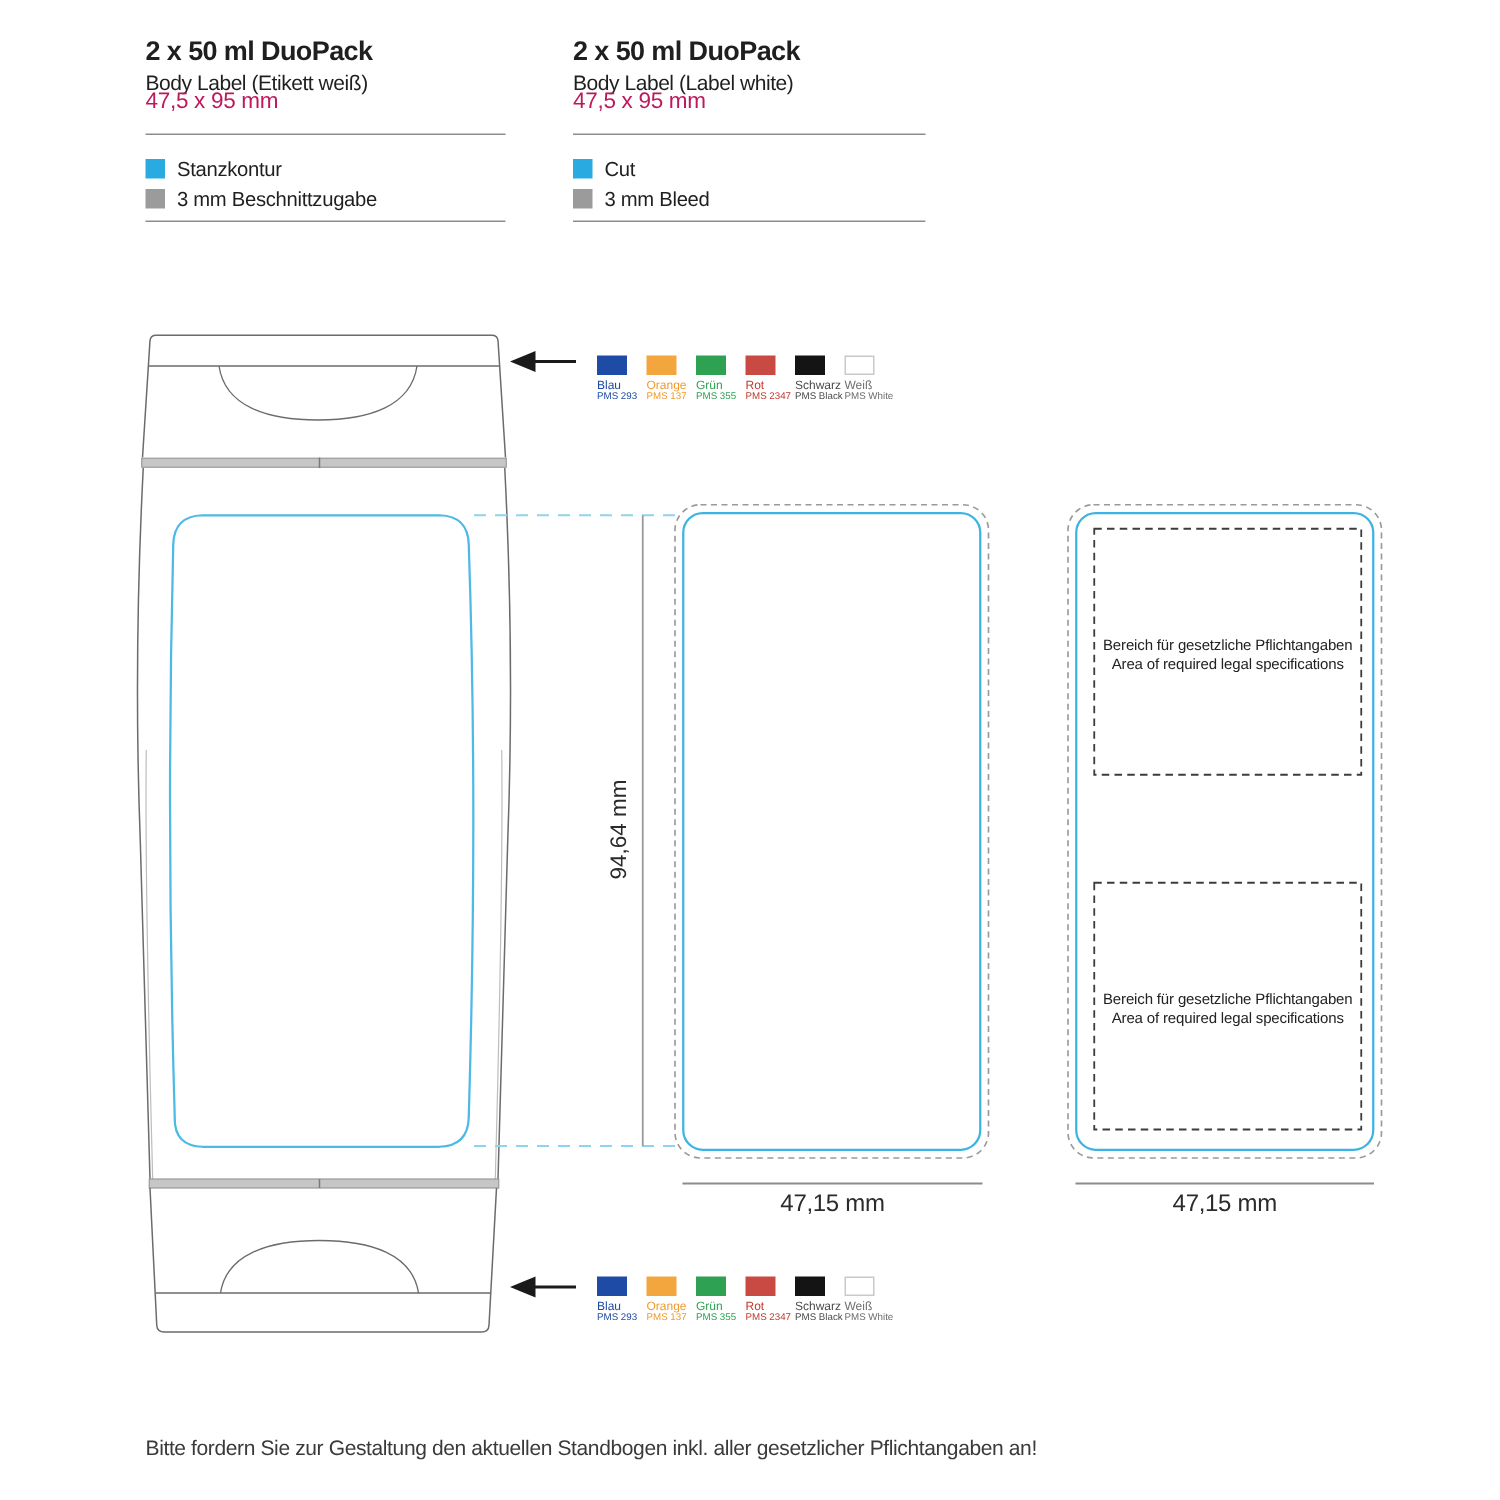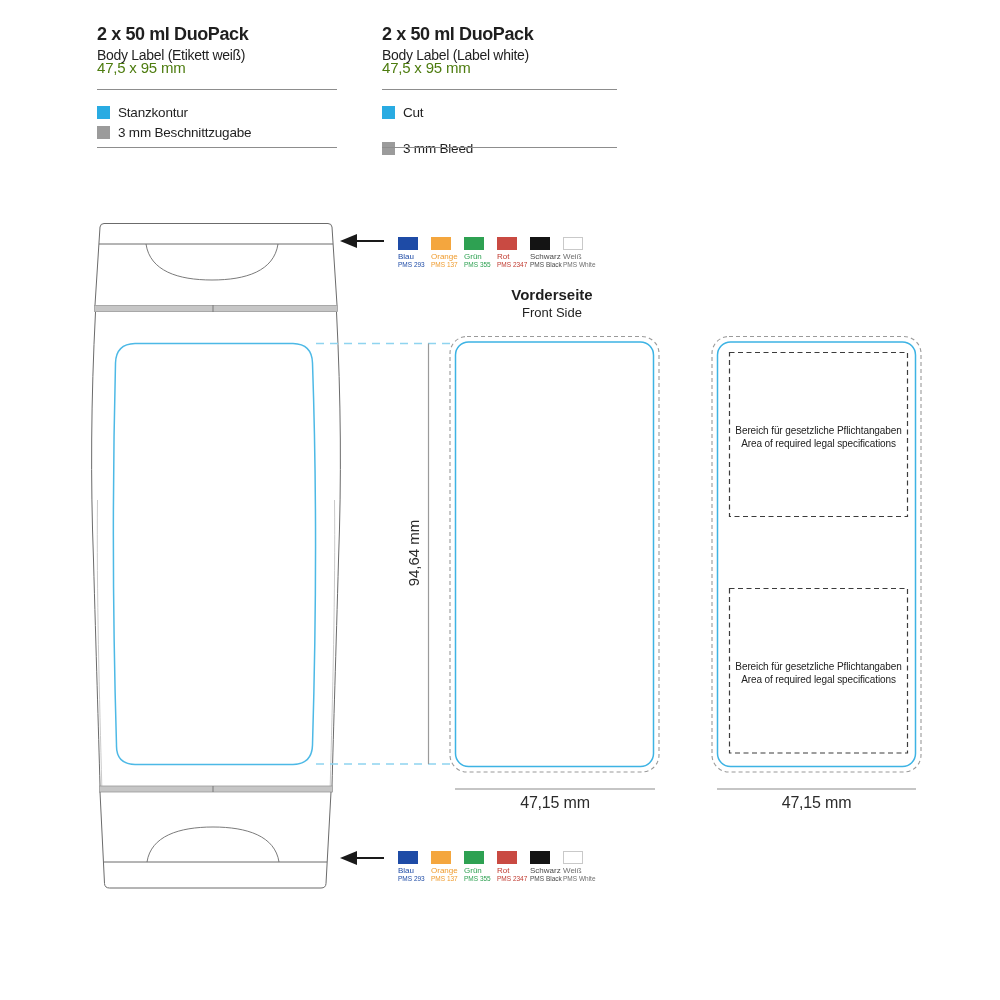--- a/index.html
+++ b/index.html
@@ -4,21 +4,21 @@
 <style>
   html,body{margin:0;padding:0;background:#ffffff;}
   #page{position:relative;width:1000px;height:1000px;background:#fff;overflow:hidden;
         font-family:"Liberation Sans",sans-serif;color:#2b2b2b;}
   .abs{position:absolute;}
   svg{position:absolute;left:0;top:0;}
 
   
   .spec-title{font-size:18px;font-weight:bold;letter-spacing:-0.4px;color:#1f1f1f;white-space:nowrap;margin-top:16px;}
   .spec-sub{font-size:14px;letter-spacing:-0.3px;color:#1f1f1f;margin-top:2px;white-space:nowrap;}
-  .spec-size{font-size:15px;letter-spacing:-0.2px;color:#4d7c0f;white-space:nowrap;}
+  .spec-size{font-size:15px;letter-spacing:-0.2px;color:#be185d;white-space:nowrap;}
   .rule{position:absolute;height:0;border-top:1px solid #8d8d8d;}
   .legend-row{position:absolute;display:flex;align-items:center;gap:8px;}
   .legend-sq{width:13px;height:13px;flex:0 0 13px;}
   .legend-label{font-size:13.5px;letter-spacing:-0.2px;color:#1f1f1f;white-space:nowrap;}
 
   
   .sec-title{font-size:15px;font-weight:bold;color:#1f1f1f;text-align:center;white-space:nowrap;}
   .sec-sub{font-size:13px;color:#1f1f1f;text-align:center;white-space:nowrap;margin-top:2px;}
 
   
@@ -122,21 +122,21 @@
   <div class="abs" style="left:382px;top:8px;">
     <div class="spec-title">2 x 50 ml DuoPack</div>
     <div class="spec-sub">Body Label (Label white)</div>
   </div>
   <div class="abs spec-size" style="left:382px;top:59px;">47,5 x 95 mm</div>
   <div class="rule" style="left:382px;top:89px;width:235px;"></div>
   <div class="legend-row" style="left:382px;top:105px;">
     <span class="legend-sq" style="background: rgb(41, 171, 226);"></span>
     <span class="legend-label">Cut</span>
   </div>
-  <div class="legend-row" style="left:382px;top:125px;margin-top:16px;">
+  <div class="legend-row" style="left:382px;top:125px;">
     <span class="legend-sq" style="background: rgb(155, 155, 155);"></span>
     <span class="legend-label">3 mm Bleed</span>
   </div>
   <div class="rule" style="left:382px;top:147px;width:235px;"></div>
 
   <div class="sw-strip" style="left:398px;top:237px;">
       <div class="sw-cell">
         <div class="sw-box" style="background: rgb(30, 75, 166);"></div>
         <div class="sw-name" style="color: rgb(30, 75, 166);">Blau</div>
         <div class="sw-pms" style="color: rgb(30, 75, 166);">PMS 293</div>
@@ -193,31 +193,28 @@
         <div class="sw-name" style="color: rgb(74, 74, 74);">Schwarz</div>
         <div class="sw-pms" style="color: rgb(74, 74, 74);">PMS Black</div>
       </div>
       <div class="sw-cell">
         <div class="sw-box" style="background: rgb(255, 255, 255);"></div>
         <div class="sw-name" style="color: rgb(110, 110, 110);">Weiß</div>
         <div class="sw-pms" style="color: rgb(110, 110, 110);">PMS White</div>
       </div>
     </div>
 
-  <div class="abs" style="left:452px;top:286px;width:200px;">
-    <div class="sec-title">Vorderseite</div>
-    <div class="sec-sub">Front Side</div>
-  </div>
   <div class="dim-label-v" style="left:413px;top:553px;">94,64 mm</div>
   <div class="abs dim-label" style="left:455px;top:794px;width:200px;">47,15 mm</div>
 
   <div class="legal-text" style="left:733px;top:424px;width:171px;">
     <div>Bereich für gesetzliche Pflichtangaben</div>
     <div>Area of required legal specifications</div>
   </div>
   <div class="legal-text" style="left:733px;top:660px;width:171px;">
     <div>Bereich für gesetzliche Pflichtangaben</div>
     <div>Area of required legal specifications</div>
   </div>
   <div class="abs dim-label" style="left:717px;top:794px;width:199px;">47,15 mm</div>
 
+  <div class="abs footer-line" style="left:97px;top:957px;">Bitte fordern Sie zur Gestaltung den aktuellen Standbogen inkl. aller gesetzlicher Pflichtangaben an!</div>
 
 </div>
 
 </body></html>

